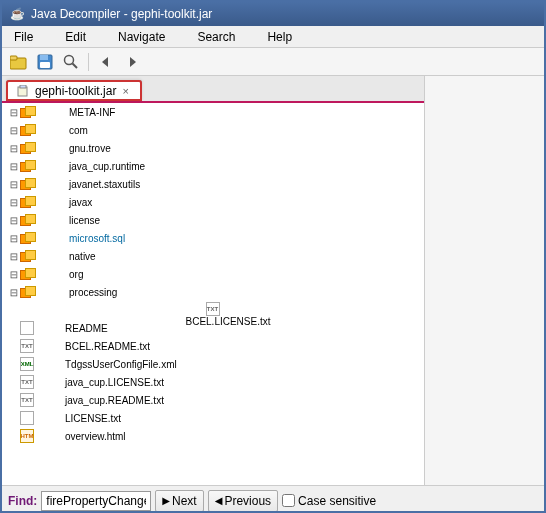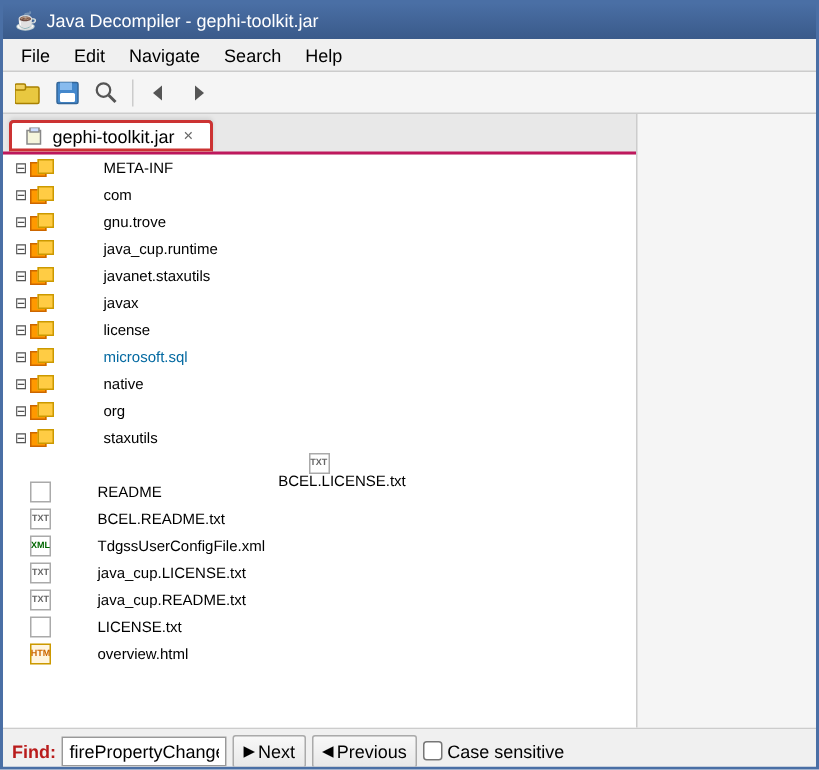--- a/index.html
+++ b/index.html
@@ -23,21 +23,21 @@
       align-items: center;
       gap: 6px;
       height: 24px;
     }
 
     
     .menu-bar {
       background: #f0f0f0;
       border-bottom: 1px solid #ccc;
       display: flex;
-      gap: 0;
+      gap: 16px;
       padding: 2px 4px;
       height: 22px;
       align-items: center;
     }
     .menu-item {
       padding: 2px 8px;
       cursor: pointer;
       font-size: 12px;
       color: #000;
     }
@@ -171,21 +171,21 @@
       height: 30px;
       background: #f0f0f0;
       border-top: 1px solid #ccc;
       display: flex;
       align-items: center;
       padding: 0 6px;
       gap: 4px;
       font-size: 12px;
     }
     .find-label {
-      color: #b91c1c;
+      color: #701a75;
       font-weight: bold;
     }
     .find-input {
       border: 1px solid #999;
       background: #fff;
       padding: 2px 4px;
       font-size: 12px;
       height: 20px;
       width: 110px;
       outline: none;
@@ -354,21 +354,21 @@
     <div style="position:absolute;left:5px;top:1px;width:11px;height:10px;background:#ffcc44;border:1px solid #cc9900;"></div>
   </div>
           <span class="tree-label">org</span>
         </div>
         <div class="tree-item" style="padding-left: 6px;">
           <span class="expand-icon" style="font-size: 10px; color: rgb(85, 85, 85);">⊟</span>
           <div style="position: relative; width: 18px; height: 14px; flex-shrink: 0; margin-right: 3px;">
     <div style="position:absolute;left:0;top:3px;width:11px;height:10px;background:#ff9900;border:1px solid #cc6600;"></div>
     <div style="position:absolute;left:5px;top:1px;width:11px;height:10px;background:#ffcc44;border:1px solid #cc9900;"></div>
   </div>
-          <span class="tree-label">staxutils</span>
+          <span class="tree-label">processing</span>
         </div>
         <div class="tree-item" style="padding-left: 6px; flex-direction: column;">
           <span class="expand-icon"></span>
           <div style="width: 14px; height: 14px; flex-shrink: 0; margin-right: 3px; display: flex; align-items: center; justify-content: center; border: 1px solid rgb(170, 170, 170); font-size: 6px; font-weight: bold; background: rgb(255, 255, 255); color: rgb(102, 102, 102);">TXT</div>
           <span class="tree-label">BCEL.LICENSE.txt</span>
         </div>
         <div class="tree-item" style="padding-left: 6px;">
           <span class="expand-icon"></span>
           <div style="width: 14px; height: 14px; flex-shrink: 0; margin-right: 3px; display: flex; align-items: center; justify-content: center; border: 1px solid rgb(170, 170, 170); font-size: 6px; font-weight: bold; background: rgb(255, 255, 255); color: rgb(136, 136, 136);"></div>
           <span class="tree-label">README</span>

